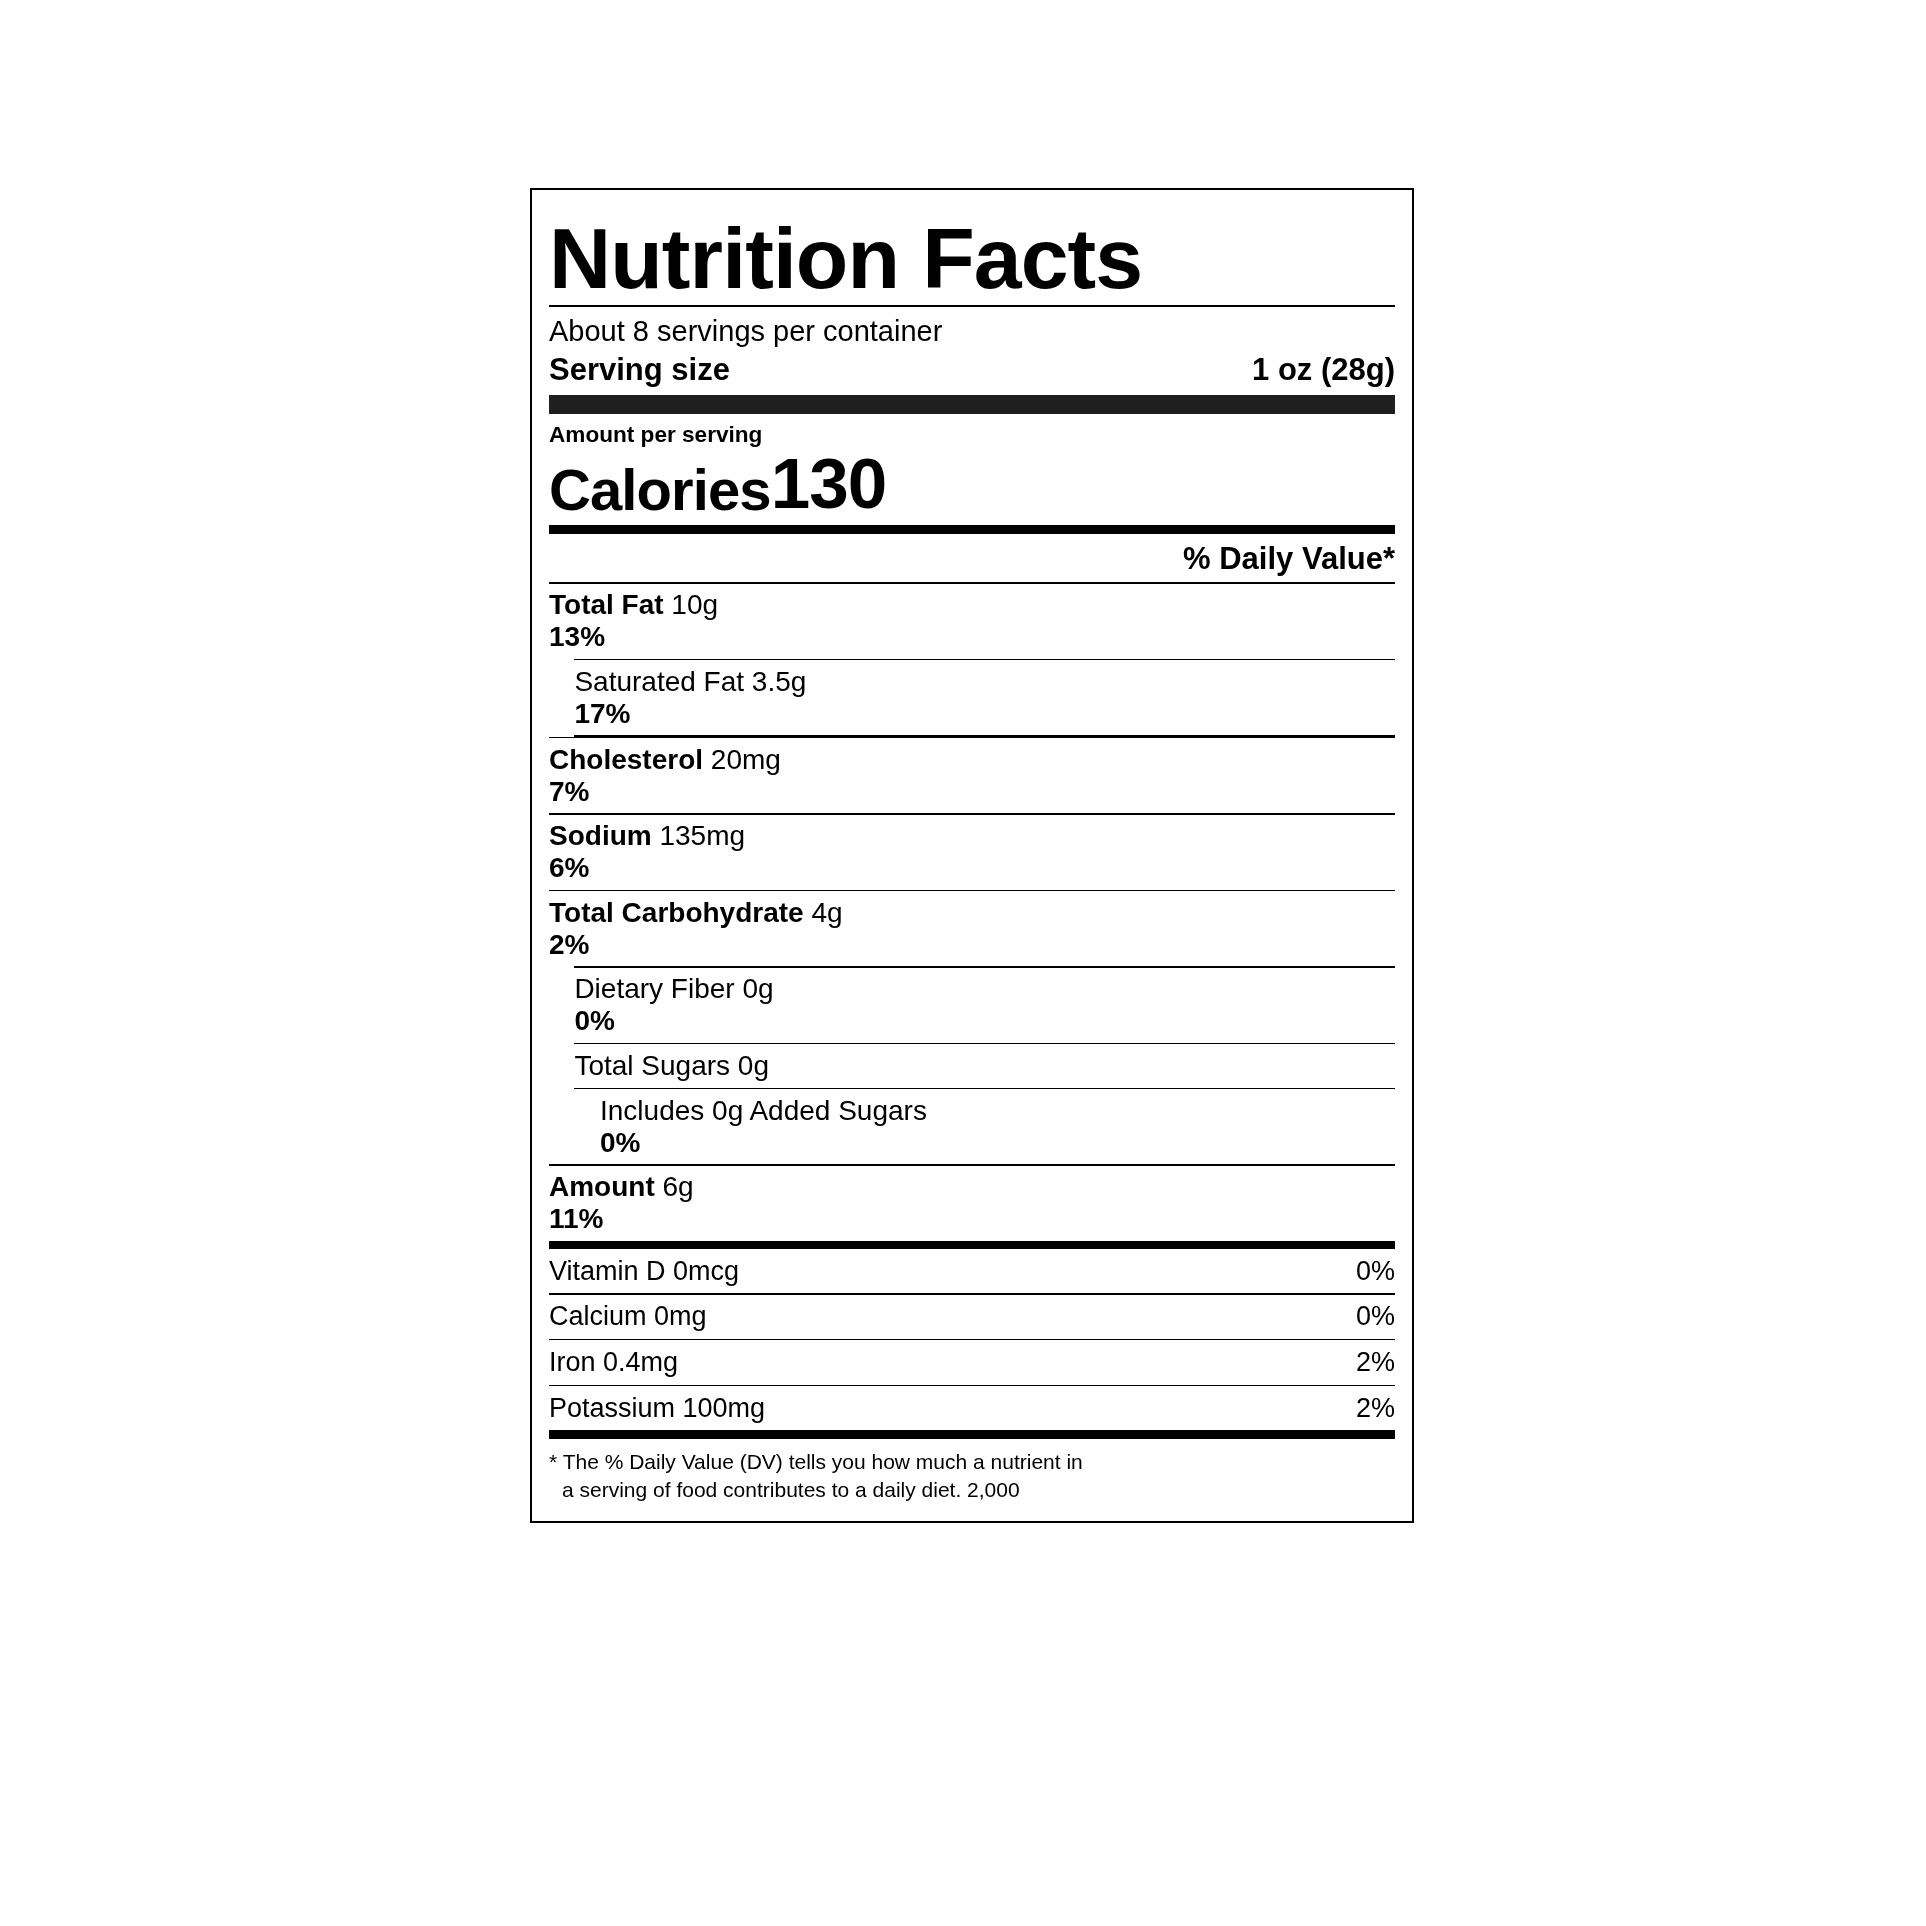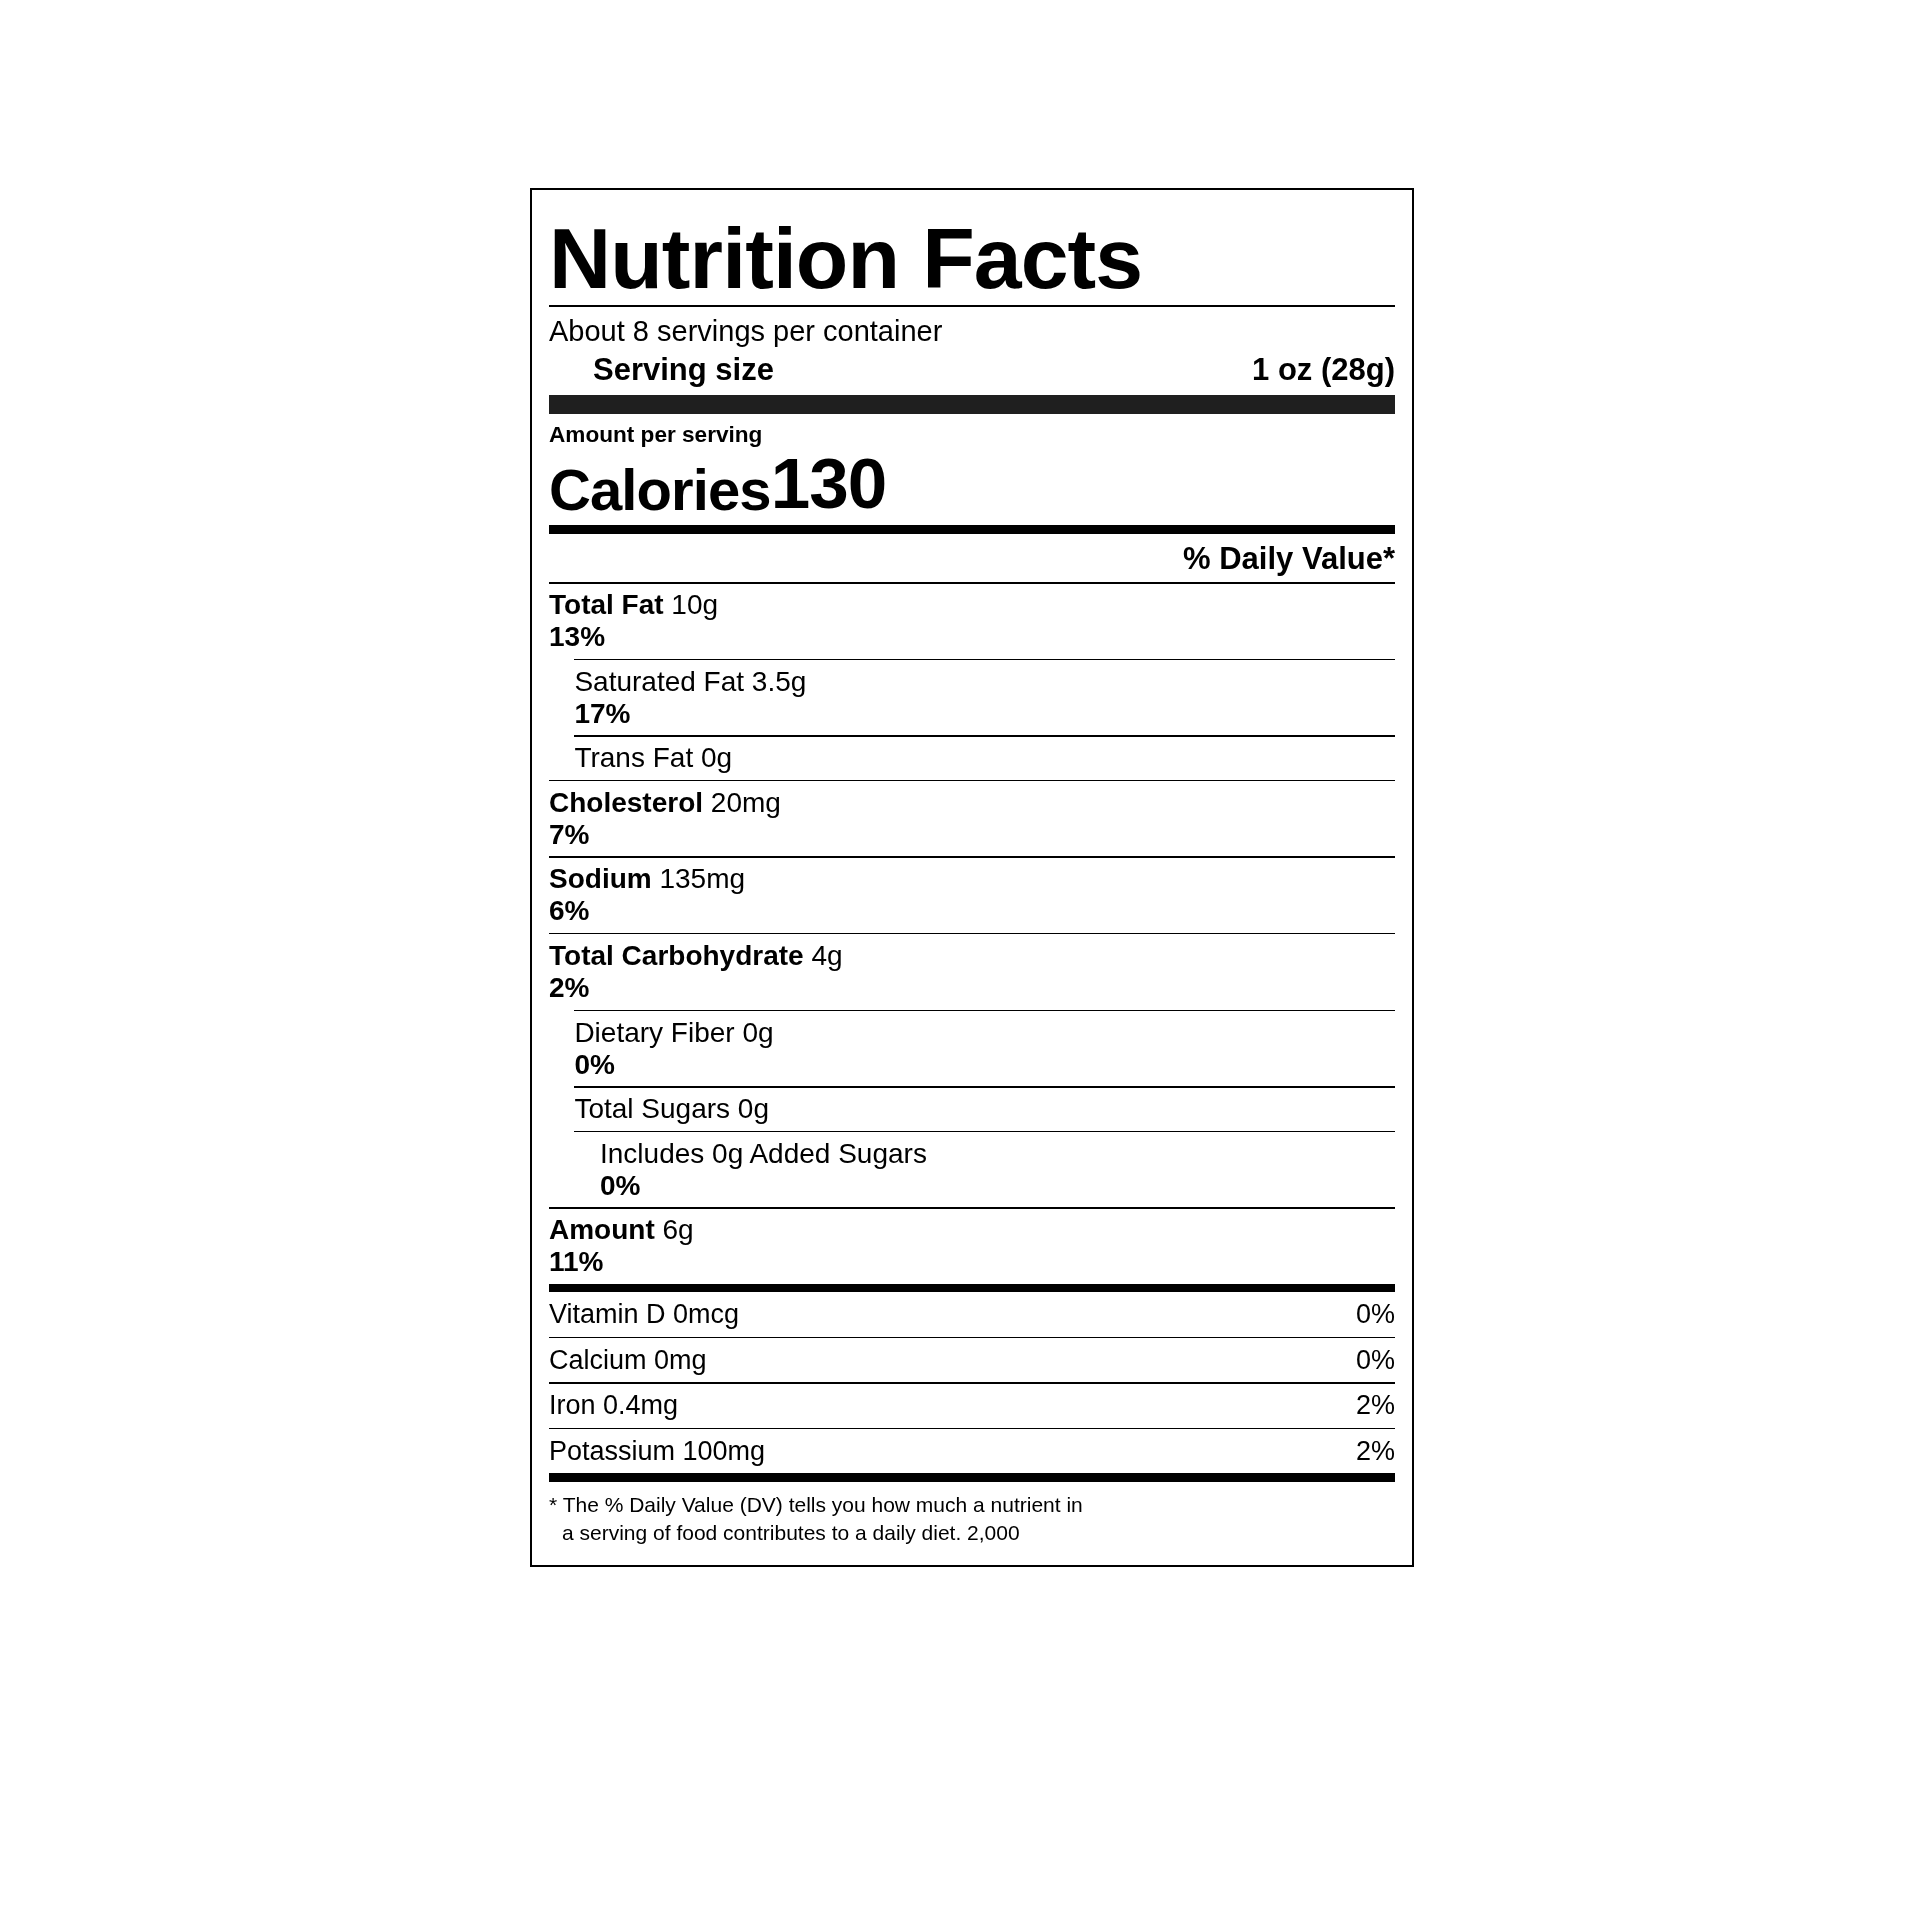--- a/index.html
+++ b/index.html
@@ -71,21 +71,20 @@
     padding: 6.6px 0 0.9px 0;
   }
 
   .serving-size-row {
     display: flex;
     justify-content: space-between;
     align-items: baseline;
     font-size: 31px;
     font-weight: bold;
     padding: 2.8px 0 7.5px 0;
-    margin-left: 44px;
   }
 
   .amount-per {
     font-size: 22.6px;
     font-weight: bold;
     padding: 7.5px 0 0 0;
   }
 
   .calories-row {
     display: flex;
@@ -190,24 +189,20 @@
       <span class="pct">13%</span>
     </div>
     <div class="sub-rule ind1"></div>
 
     <div class="nrow indent1">
       <span class="name">Saturated Fat 3.5g</span>
       <span class="pct">17%</span>
     </div>
     <div class="sub-rule ind1"></div>
 
-    <div class="nrow indent1">
-      <span class="name">Trans Fat 0g</span>
-      <span class="pct"></span>
-    </div>
     <div class="sub-rule"></div>
 
     <div class="nrow">
       <span class="name"><span class="bold">Cholesterol</span><span> 20mg</span></span>
       <span class="pct">7%</span>
     </div>
     <div class="sub-rule"></div>
 
     <div class="nrow">
       <span class="name"><span class="bold">Sodium</span><span> 135mg</span></span>

